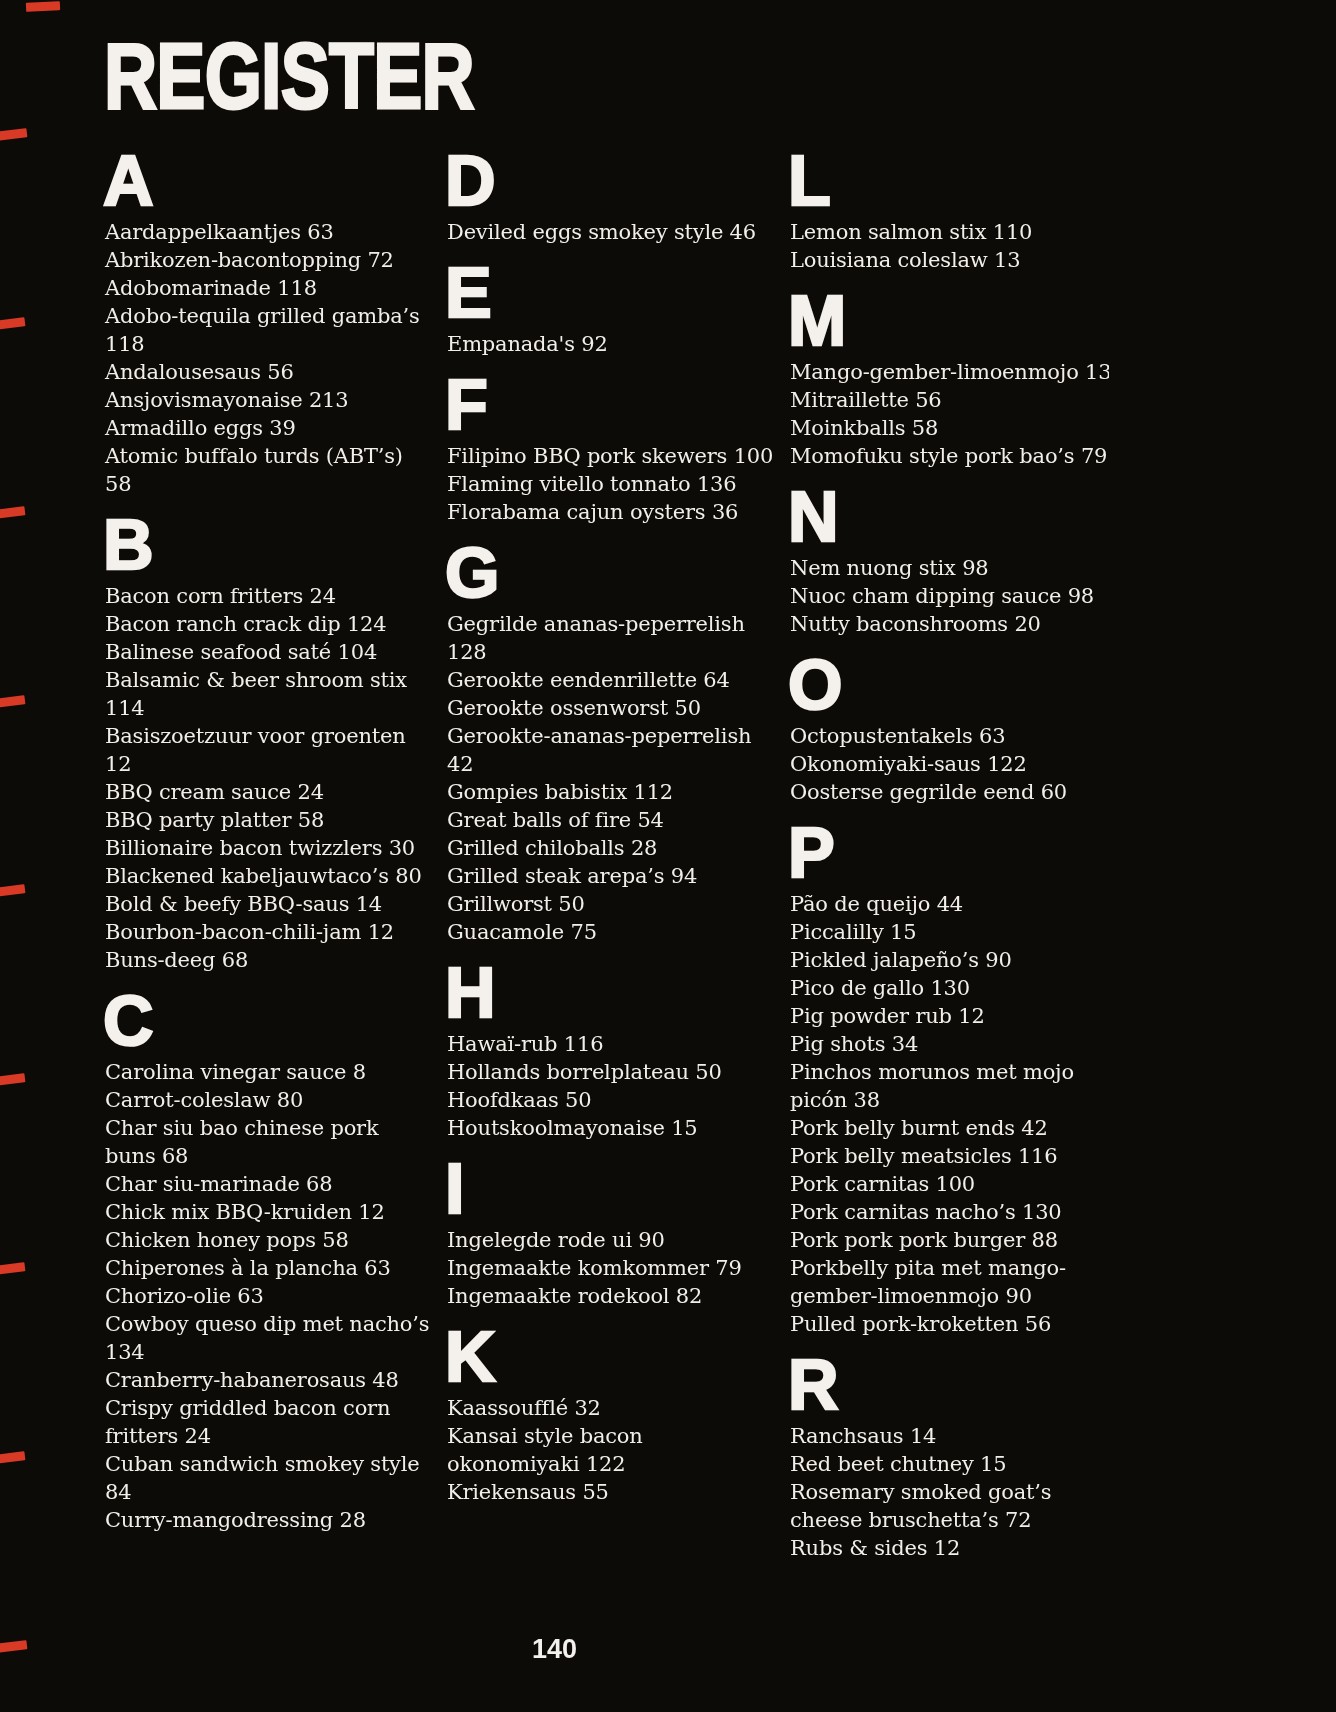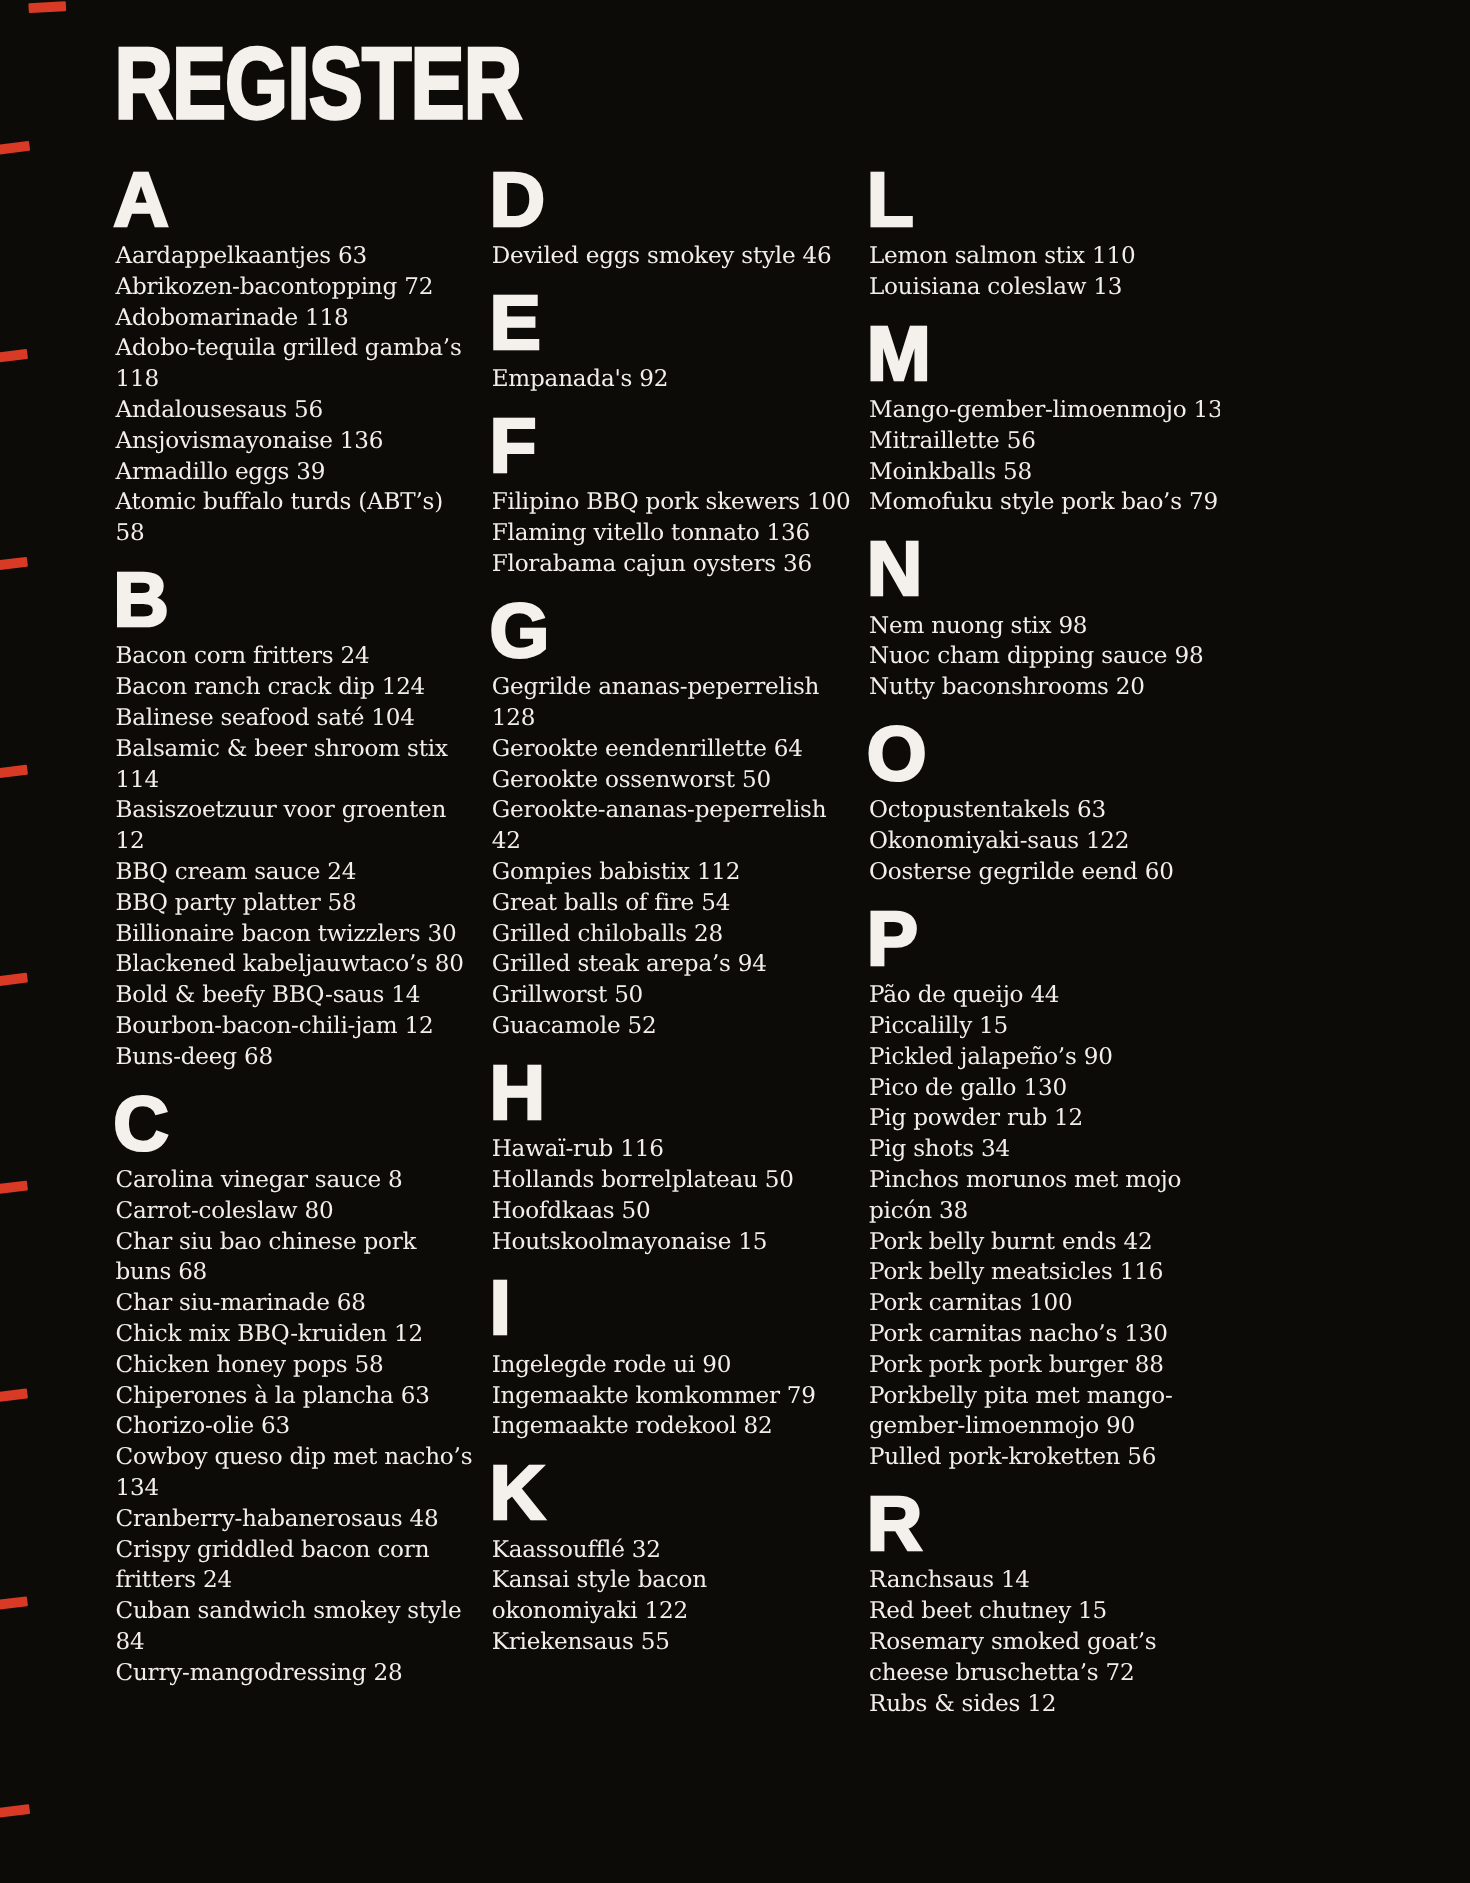--- a/index.html
+++ b/index.html
@@ -75,21 +75,21 @@
   <h1 class="title">REGISTER</h1>
   <div class="columns">
     <div class="col">
         <section class="index-section">
           <div class="letter">A</div>
           <div class="entry">Aardappelkaantjes 63</div>
           <div class="entry">Abrikozen-bacontopping 72</div>
           <div class="entry">Adobomarinade 118</div>
           <div class="entry">Adobo-tequila grilled gamba’s 118</div>
           <div class="entry">Andalousesaus 56</div>
-          <div class="entry">Ansjovismayonaise 136</div>
+          <div class="entry">Ansjovismayonaise 213</div>
           <div class="entry">Armadillo eggs 39</div>
           <div class="entry">Atomic buffalo turds (ABT’s) 58</div>
         </section>
         <section class="index-section">
           <div class="letter">B</div>
           <div class="entry">Bacon corn fritters 24</div>
           <div class="entry">Bacon ranch crack dip 124</div>
           <div class="entry">Balinese seafood saté 104</div>
           <div class="entry">Balsamic &amp; beer shroom stix 114</div>
           <div class="entry">Basiszoetzuur voor groenten 12</div>
@@ -137,21 +137,21 @@
           <div class="letter">G</div>
           <div class="entry">Gegrilde ananas-peperrelish 128</div>
           <div class="entry">Gerookte eendenrillette 64</div>
           <div class="entry">Gerookte ossenworst 50</div>
           <div class="entry">Gerookte-ananas-peperrelish 42</div>
           <div class="entry">Gompies babistix 112</div>
           <div class="entry">Great balls of fire 54</div>
           <div class="entry">Grilled chiloballs 28</div>
           <div class="entry">Grilled steak arepa’s 94</div>
           <div class="entry">Grillworst 50</div>
-          <div class="entry">Guacamole 52</div>
+          <div class="entry">Guacamole 75</div>
         </section>
         <section class="index-section">
           <div class="letter">H</div>
           <div class="entry">Hawaï-rub 116</div>
           <div class="entry">Hollands borrelplateau 50</div>
           <div class="entry">Hoofdkaas 50</div>
           <div class="entry">Houtskoolmayonaise 15</div>
         </section>
         <section class="index-section">
           <div class="letter">I</div>
@@ -210,13 +210,14 @@
         </section>
         <section class="index-section">
           <div class="letter">R</div>
           <div class="entry">Ranchsaus 14</div>
           <div class="entry">Red beet chutney 15</div>
           <div class="entry">Rosemary smoked goat’s cheese bruschetta’s 72</div>
           <div class="entry">Rubs &amp; sides 12</div>
         </section>
       </div>
   </div>
+  <div class="page-number">140</div>
 </div>
 
 </body></html>

